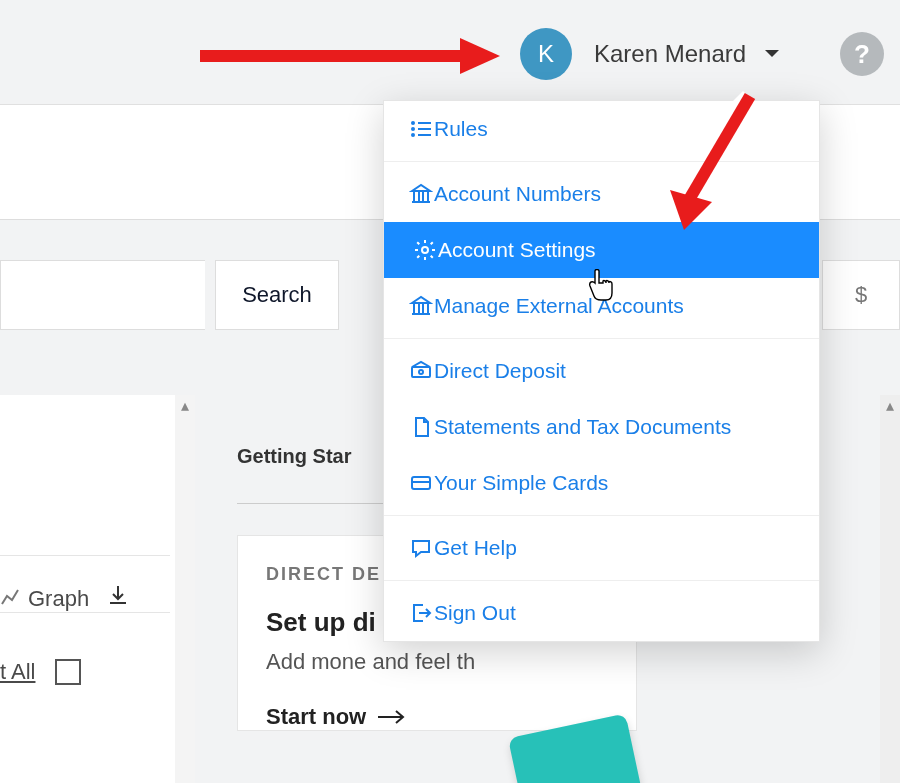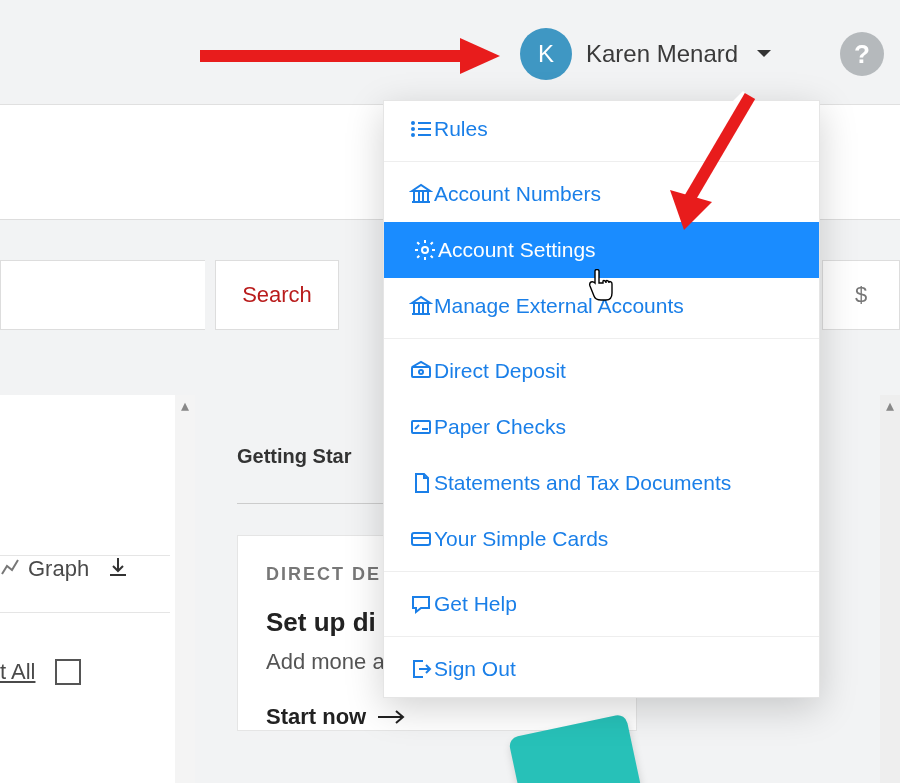--- a/index.html
+++ b/index.html
@@ -35,20 +35,21 @@
     color: #fff;
     display: flex;
     align-items: center;
     justify-content: center;
     font-size: 24px;
     font-weight: 500;
   }
   .username {
     font-size: 24px;
     color: #3a3a3a;
+    margin-left: 8px;
   }
   .caret {
     margin-left: 4px;
   }
   .caret svg { display: block; }
   .help-btn {
     position: absolute;
     top: 32px;
     left: 840px;
     width: 44px;
@@ -92,21 +93,21 @@
     left: 215px;
     top: 0;
     width: 124px;
     height: 70px;
     background: #fff;
     border: 1px solid #ddd;
     display: flex;
     align-items: center;
     justify-content: center;
     font-size: 22px;
-    color: #b91c1c;
+    color: #0f172a;
     cursor: pointer;
   }
   .currency-box {
     position: absolute;
     left: 822px;
     top: 0;
     width: 78px;
     height: 70px;
     background: #fff;
     border: 1px solid #ddd;
@@ -147,21 +148,21 @@
     display:flex; align-items:center; justify-content:center;
     color:#888;
   }
   .graph-row {
     position: absolute;
     top: 160px;
     left: 0;
     width: 170px;
     height: 58px;
     display: flex;
-    align-items: flex-start;
+    align-items: flex-end;
     border-top: 1px solid #e5e5e5;
     border-bottom: 1px solid #e5e5e5;
     font-size: 22px;
     color: #4a4a4a;
   }
   .graph-row .gicon { margin: 0 8px 0 0; color:#777; }
   .graph-row .dlicon { margin-left: 18px; color:#444; }
   .all-row {
     position: absolute;
     top: 252px;
@@ -463,30 +464,20 @@
           <rect x="3" y="8" width="18" height="10" rx="1"></rect>
           <path d="M3 8 L12 3 L21 8"></path>
           <circle cx="12" cy="13" r="2"></circle>
         </svg>
       </span>
       <span>Direct Deposit</span>
     </div>
     <div class="menu-item">
       <span class="menu-icon">
         <svg width="24" height="24" viewBox="0 0 24 24" fill="none" stroke="#1a7fe8" stroke-width="2">
-          <rect x="3" y="6" width="18" height="12" rx="1"></rect>
-          <path d="M6 14 L10 10"></path>
-          <line x1="13" y1="14" x2="19" y2="14"></line>
-        </svg>
-      </span>
-      <span>Paper Checks</span>
-    </div>
-    <div class="menu-item">
-      <span class="menu-icon">
-        <svg width="24" height="24" viewBox="0 0 24 24" fill="none" stroke="#1a7fe8" stroke-width="2">
           <path d="M7 3 H15 L19 7 V21 H7 Z"></path>
           <path d="M15 3 V7 H19"></path>
         </svg>
       </span>
       <span>Statements and Tax Documents</span>
     </div>
     <div class="menu-item">
       <span class="menu-icon">
         <svg width="24" height="24" viewBox="0 0 24 24" fill="none" stroke="#1a7fe8" stroke-width="2">
           <rect x="3" y="6" width="18" height="12" rx="2"></rect>

